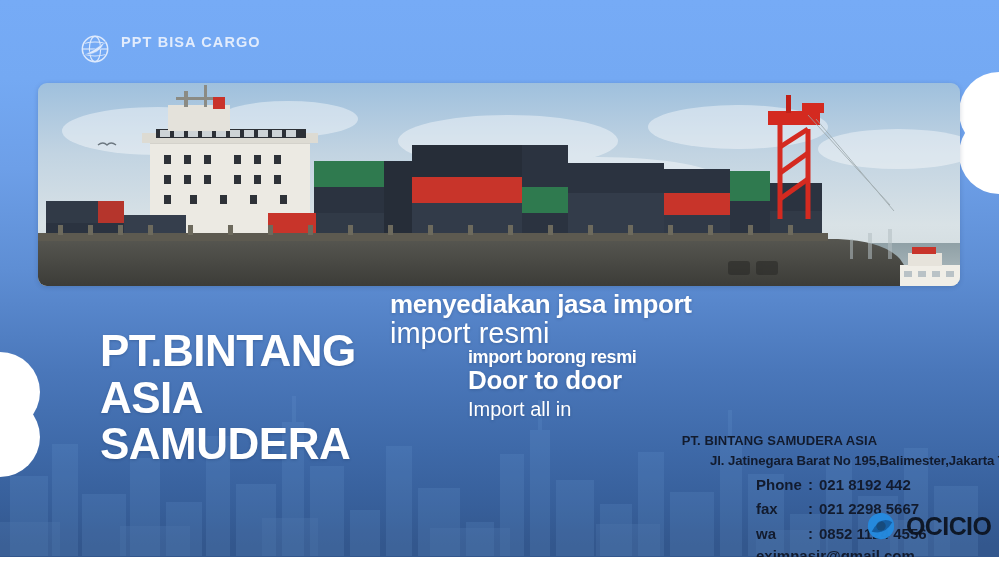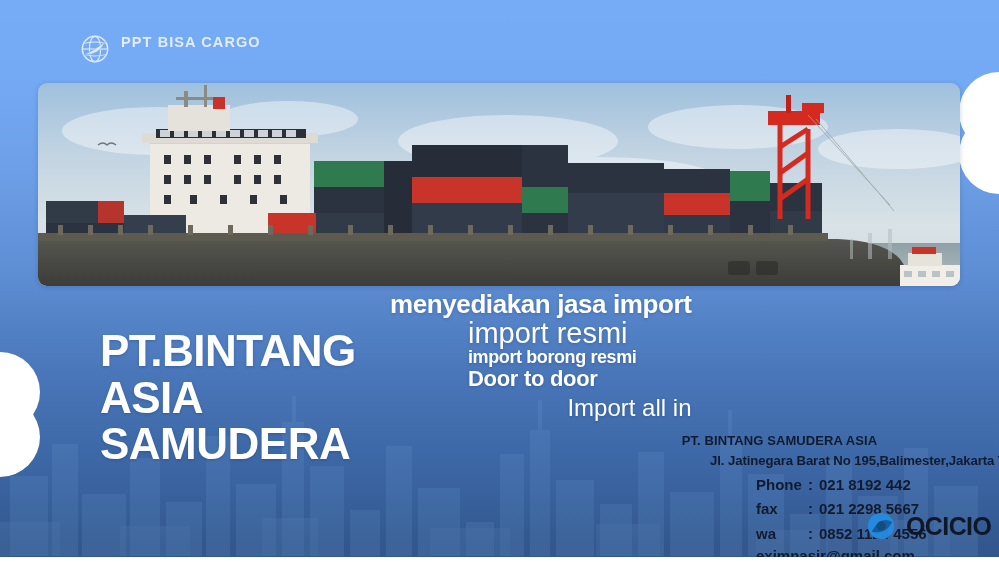--- a/index.html
+++ b/index.html
@@ -101,46 +101,44 @@
     font-size: 26px;
     font-weight: 700;
     letter-spacing: -0.4px;
     line-height: 1.08;
     white-space: nowrap;
   }
   .svc-1 {
     font-size: 29px;
     font-weight: 400;
     line-height: 1.04;
-    margin-left: 78px;
     white-space: nowrap;
   }
   .svc-2 {
     font-size: 18px;
     font-weight: 700;
     letter-spacing: -0.4px;
     line-height: 1.02;
     margin-left: 78px;
     white-space: nowrap;
   }
   .svc-3 {
-    font-size: 22px;
+    font-size: 26px;
     font-weight: 700;
     letter-spacing: -0.3px;
     line-height: 1.06;
     margin-left: 78px;
     white-space: nowrap;
   }
   .svc-4 {
-    font-size: 24px;
+    font-size: 20px;
     font-weight: 400;
     line-height: 1.5;
     margin-left: 78px;
     white-space: nowrap;
-    text-align: right;
   }
 
   
   .contact {
     position: absolute;
     left: 560px;
     top: 431px;
     width: 439px;
     color: #121b2e;
     font-size: 13.5px;

